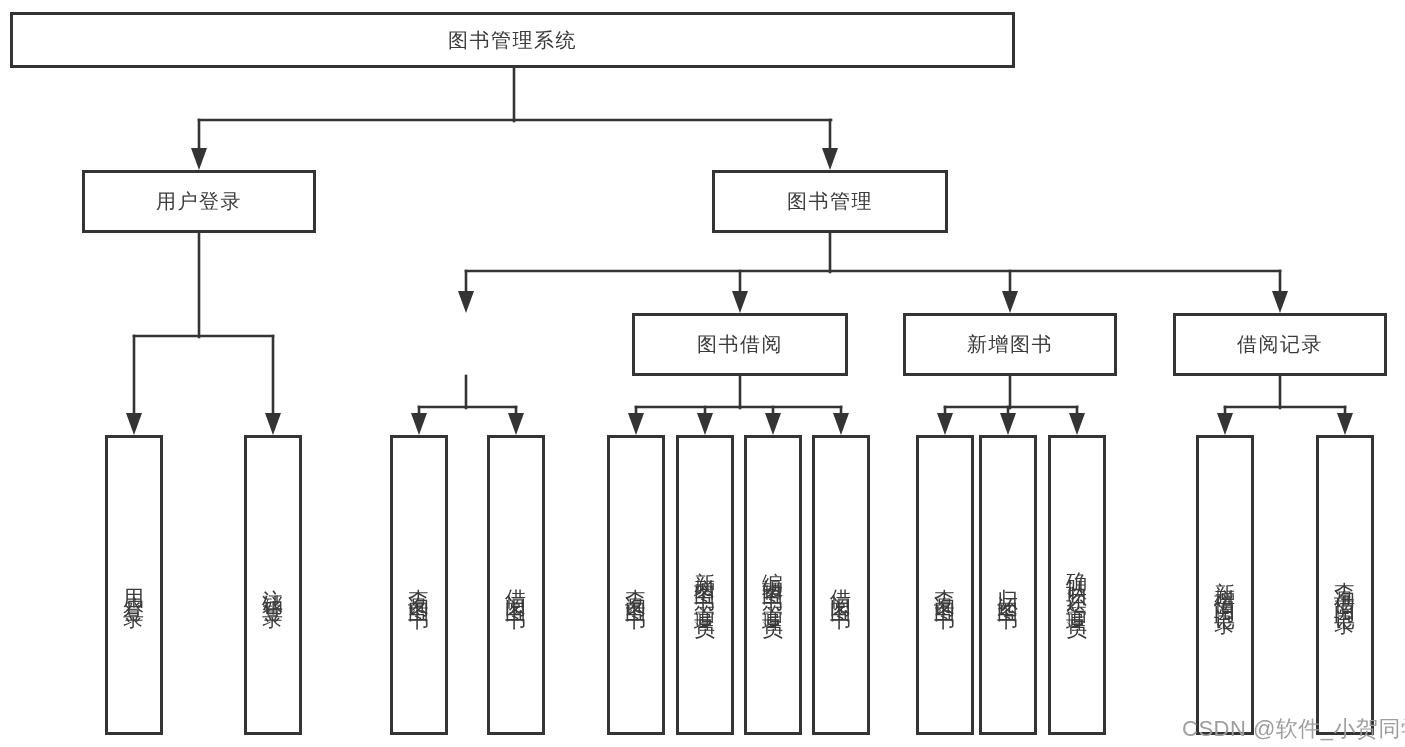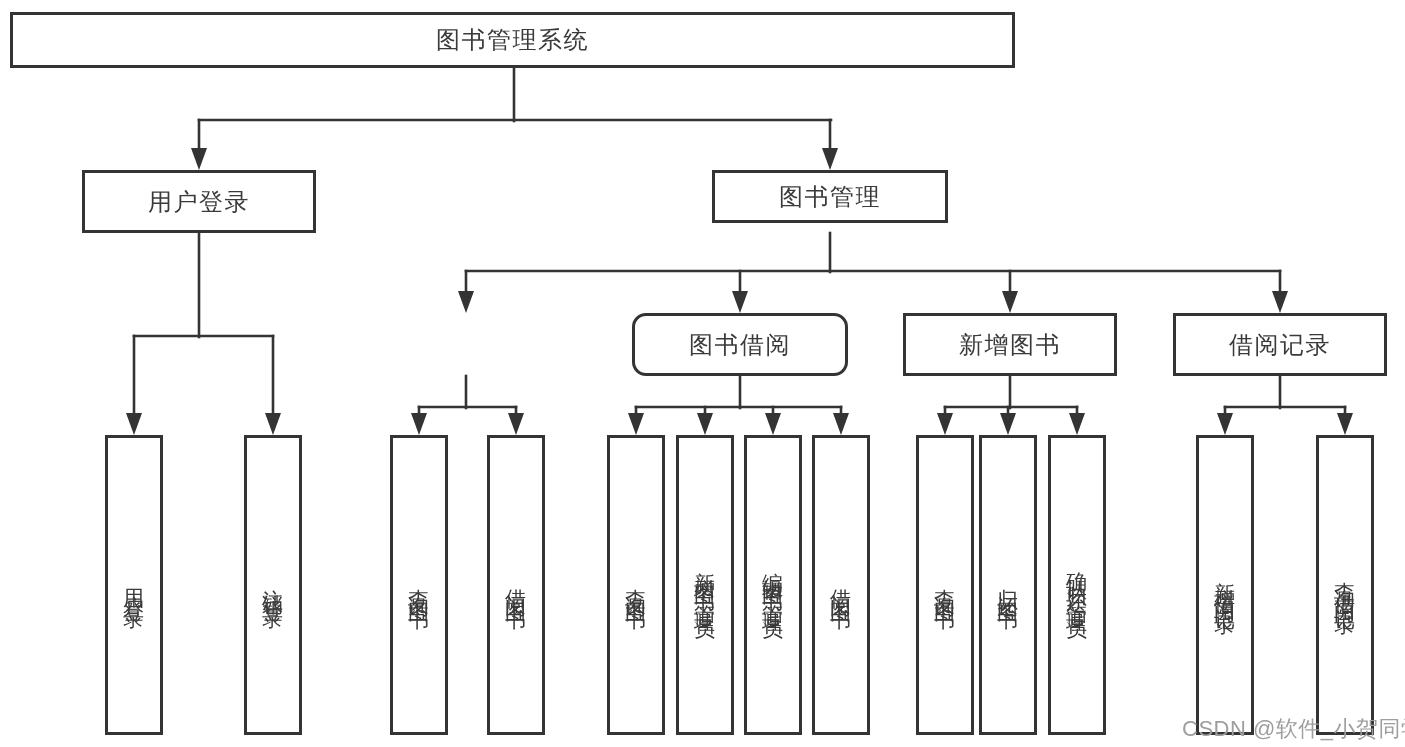--- a/index.html
+++ b/index.html
@@ -33,21 +33,21 @@
     stroke-linecap: square;
   }
   svg.connectors polygon { fill: var(--line); }
   .node {
     position: absolute;
     background: var(--box-bg);
     border: 3px solid var(--box-border);
     display: flex;
     align-items: center;
     justify-content: center;
-    font-size: 24px;
+    font-size: 20px;
     letter-spacing: 1.5px;
     color: var(--text);
     z-index: 1;
   }
   .leaf {
     position: absolute;
     width: 58px;
     height: 300px;
     top: 435px;
     background: var(--box-bg);
@@ -144,25 +144,25 @@
     <polygon points="1337,413 1353,413 1345,435"></polygon>
   </svg>
 
   <div class="node" style="left:10px; top:12px; width:1005px; height:56px;">
     <span>图书管理系统</span>
   </div>
 
   <div class="node" style="left:82px; top:170px; width:234px; height:63px;">
     <span>用户登录</span>
   </div>
-  <div class="node" style="left:712px; top:170px; width:236px; height:53px;">
+  <div class="node" style="left:712px; top:170px; width:236px; height:63px;">
     <span>图书管理</span>
   </div>
 
-  <div class="node" style="left:632px; top:313px; width:216px; height:63px;border-radius:14px;">
+  <div class="node" style="left:632px; top:313px; width:216px; height:63px;">
     <span>图书借阅</span>
   </div>
   <div class="node" style="left:903px; top:313px; width:214px; height:63px;">
     <span>新增图书</span>
   </div>
   <div class="node" style="left:1173px; top:313px; width:214px; height:63px;">
     <span>借阅记录</span>
   </div>
 
   <div class="leaf" style="left:105px;">

